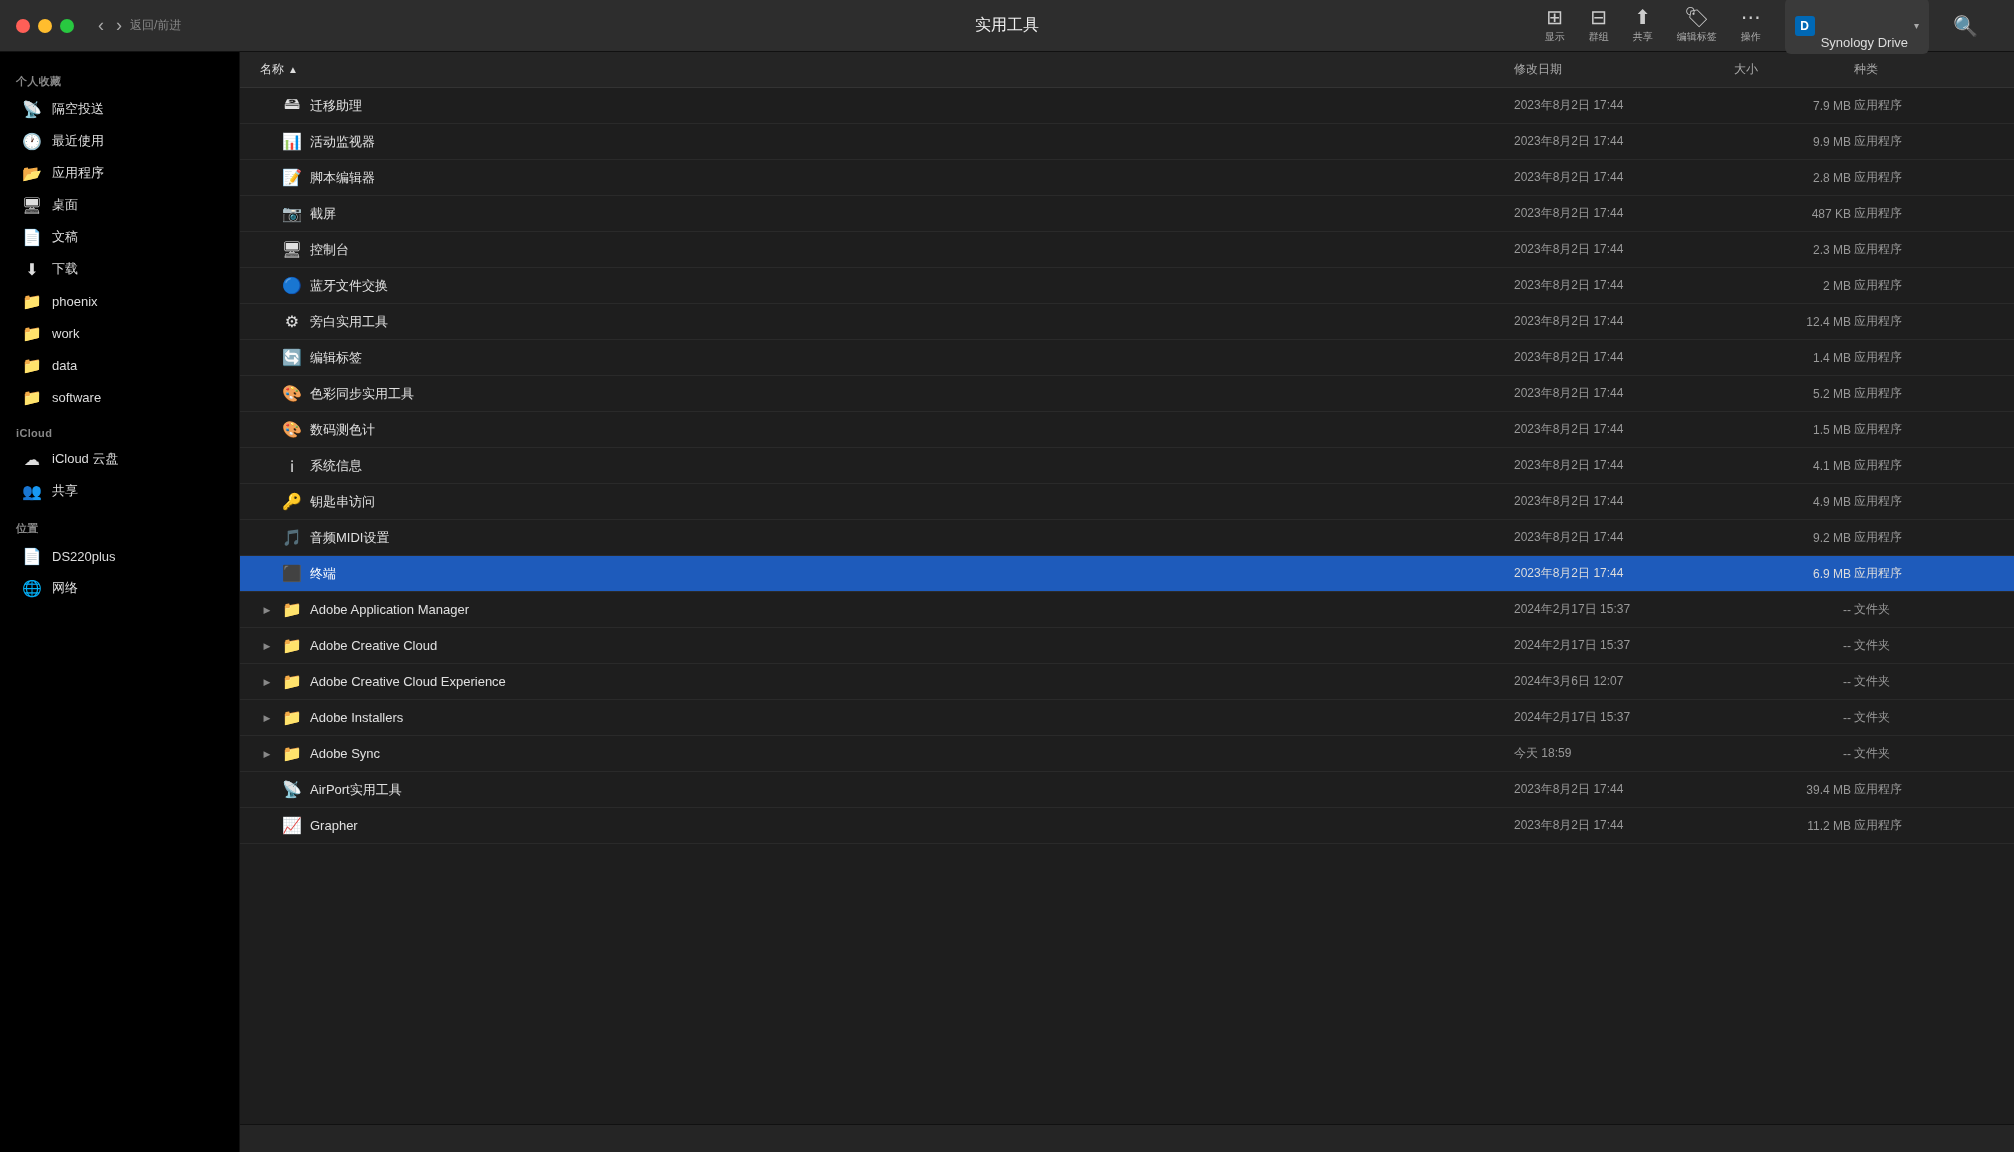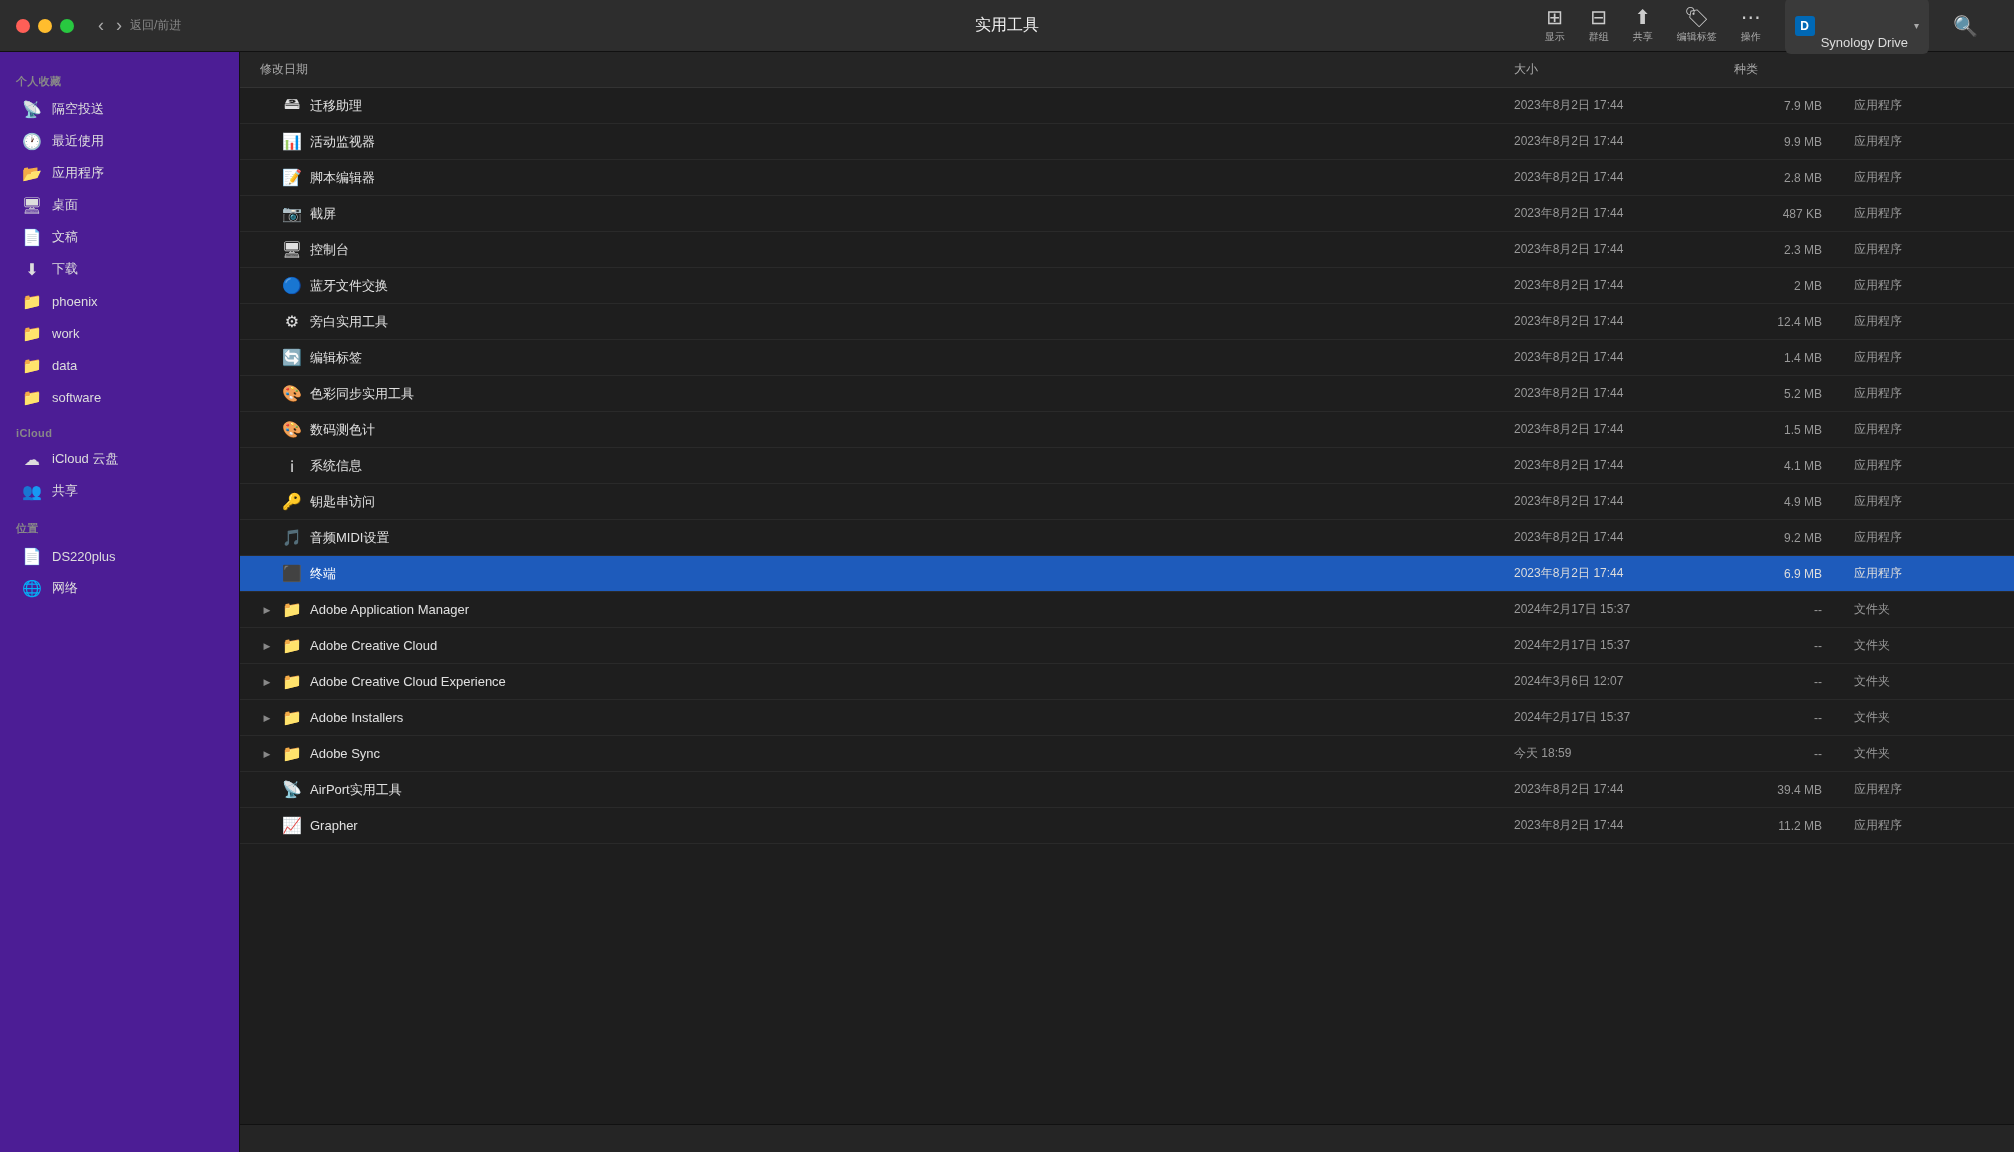--- a/index.html
+++ b/index.html
@@ -135,21 +135,21 @@
     
     .main {
       display: flex;
       flex: 1;
       overflow: hidden;
     }
 
     
     .sidebar {
       width: 240px;
-      background: #4c1d95;
+      background: #000000;
       border-right: 1px solid #111;
       padding: 16px 0;
       flex-shrink: 0;
       overflow-y: auto;
       display: flex;
       flex-direction: column;
       gap: 0;
     }
     .sidebar-section {
       margin-bottom: 8px;
@@ -266,21 +266,21 @@
       display: flex;
       align-items: center;
       justify-content: center;
       font-size: 16px;
       flex-shrink: 0;
     }
     .file-name {
       font-size: 13px;
     }
     .file-date { color: #999; font-size: 12px; }
-    .file-size { color: #999; font-size: 12px; text-align: right; padding-right: 32px; }
+    .file-size { color: #999; font-size: 12px; text-align: right; padding-right: 3px; }
     .file-kind { color: #999; font-size: 12px; }
 
     
     .icon-folder { color: #5e9de6; }
 
     
     ::-webkit-scrollbar { width: 8px; }
     ::-webkit-scrollbar-track { background: transparent; }
     ::-webkit-scrollbar-thumb { background: #444; border-radius: 4px; }
 
@@ -420,20 +420,24 @@
         <span class="sidebar-item-icon">🌐</span>
         <span class="sidebar-item-label">网络</span>
       </div>
     </div>
 
   </div>
 
   <div class="content">
 
     <div class="col-headers">
+      <div class="col-header active">
+        <span>名称</span>
+        <span class="sort-arrow">▲</span>
+      </div>
       <div class="col-header">
         <span>修改日期</span>
       </div>
       <div class="col-header">
         <span>大小</span>
       </div>
       <div class="col-header">
         <span>种类</span>
       </div>
     </div>

